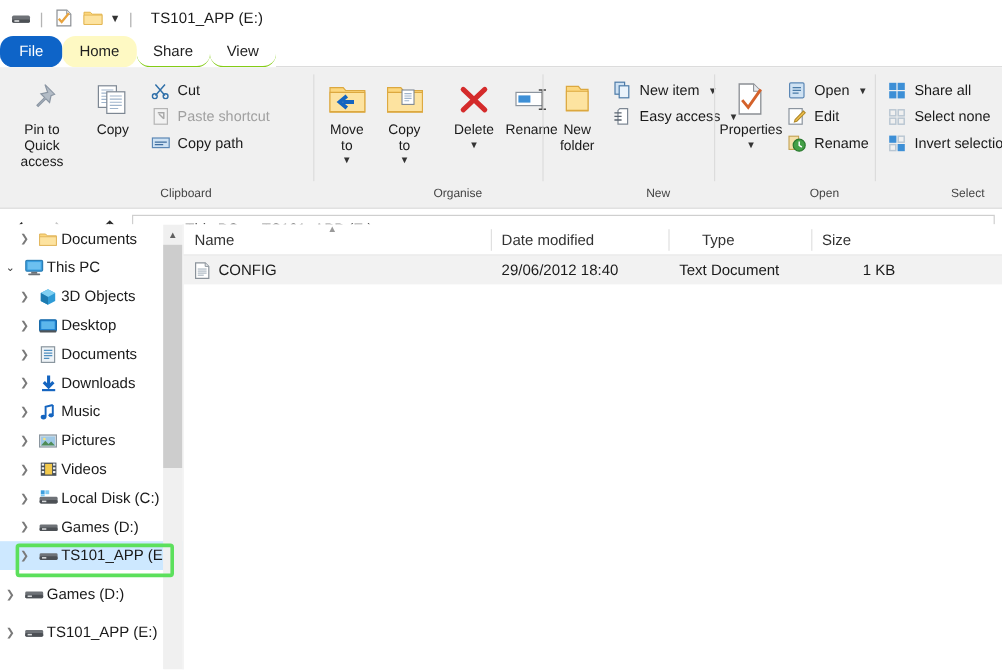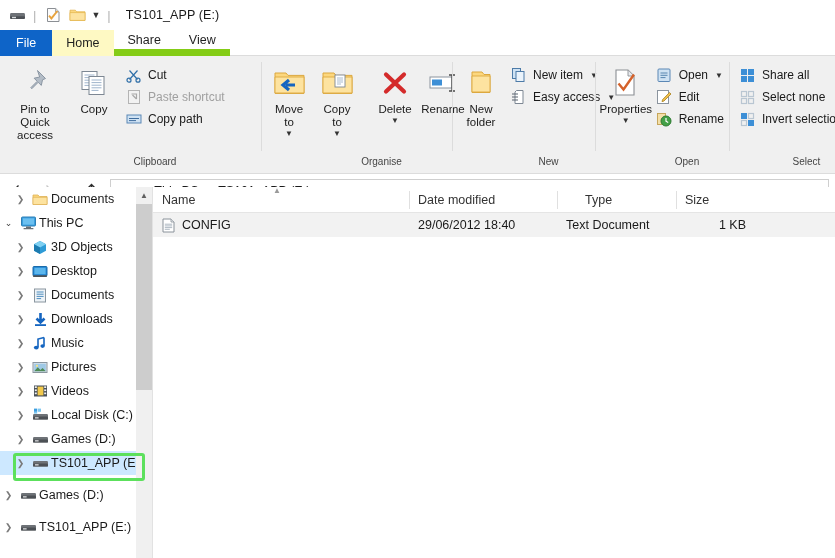--- a/index.html
+++ b/index.html
@@ -18,25 +18,25 @@
     padding-left: 9px; gap: 0px; background: #ffffff;
   }
   .tb-icon { display:flex; align-items:center; justify-content:center; }
   .tb-sep { color:#b4b4b4; font-size:13px; margin:0 7px; line-height:1; }
   .tb-title { font-size:12.5px; color:#1a1a1a; margin-left:8px; letter-spacing:.1px; }
   .qat-btn { width:20px; height:20px; display:flex; align-items:center; justify-content:center; }
   .qat-chev { font-size:9px; color:#333; margin-left:4px; }
 
   
   .tabstrip { height:26px; display:flex; align-items:stretch; background:#fff; font-size:12.5px; }
-  .tab { display:flex; align-items:center; padding:0 14px; color:#1f1f1f; }
+  .tab { display:flex; align-items:center; padding:0 14px; color:#1f1f1f;border-radius:11px; }
   .tab.file { background:#0e64c8; color:#fff; padding:0 16px; }
   .tab.active { background:#fef9c3; }
   .tabstrip .filler { flex:1; border-bottom:1px solid #dcdcdc; }
-  .tab:not(.file):not(.active) { border-bottom:7px solid #84cc16; }
+  .tab:not(.file):not(.active) { border-bottom:1px solid #84cc16; }
   .tab.file { border-bottom:1px solid #0e64c8; }
 
   
   .ribbon {
     height:118px; background:#f0f0f0; position:relative;
     display:flex; border-bottom:1px solid #dcdcdc;
   }
   .rgroup { position:relative; display:flex; flex-direction:column; height:100%; }
   .rgroup-body { flex:1; display:flex; align-items:flex-start; padding-top:7px; }
   .rgroup-label { height:18px; text-align:center; font-size:10px; color:#444; line-height:14px;padding-left:48px; }

